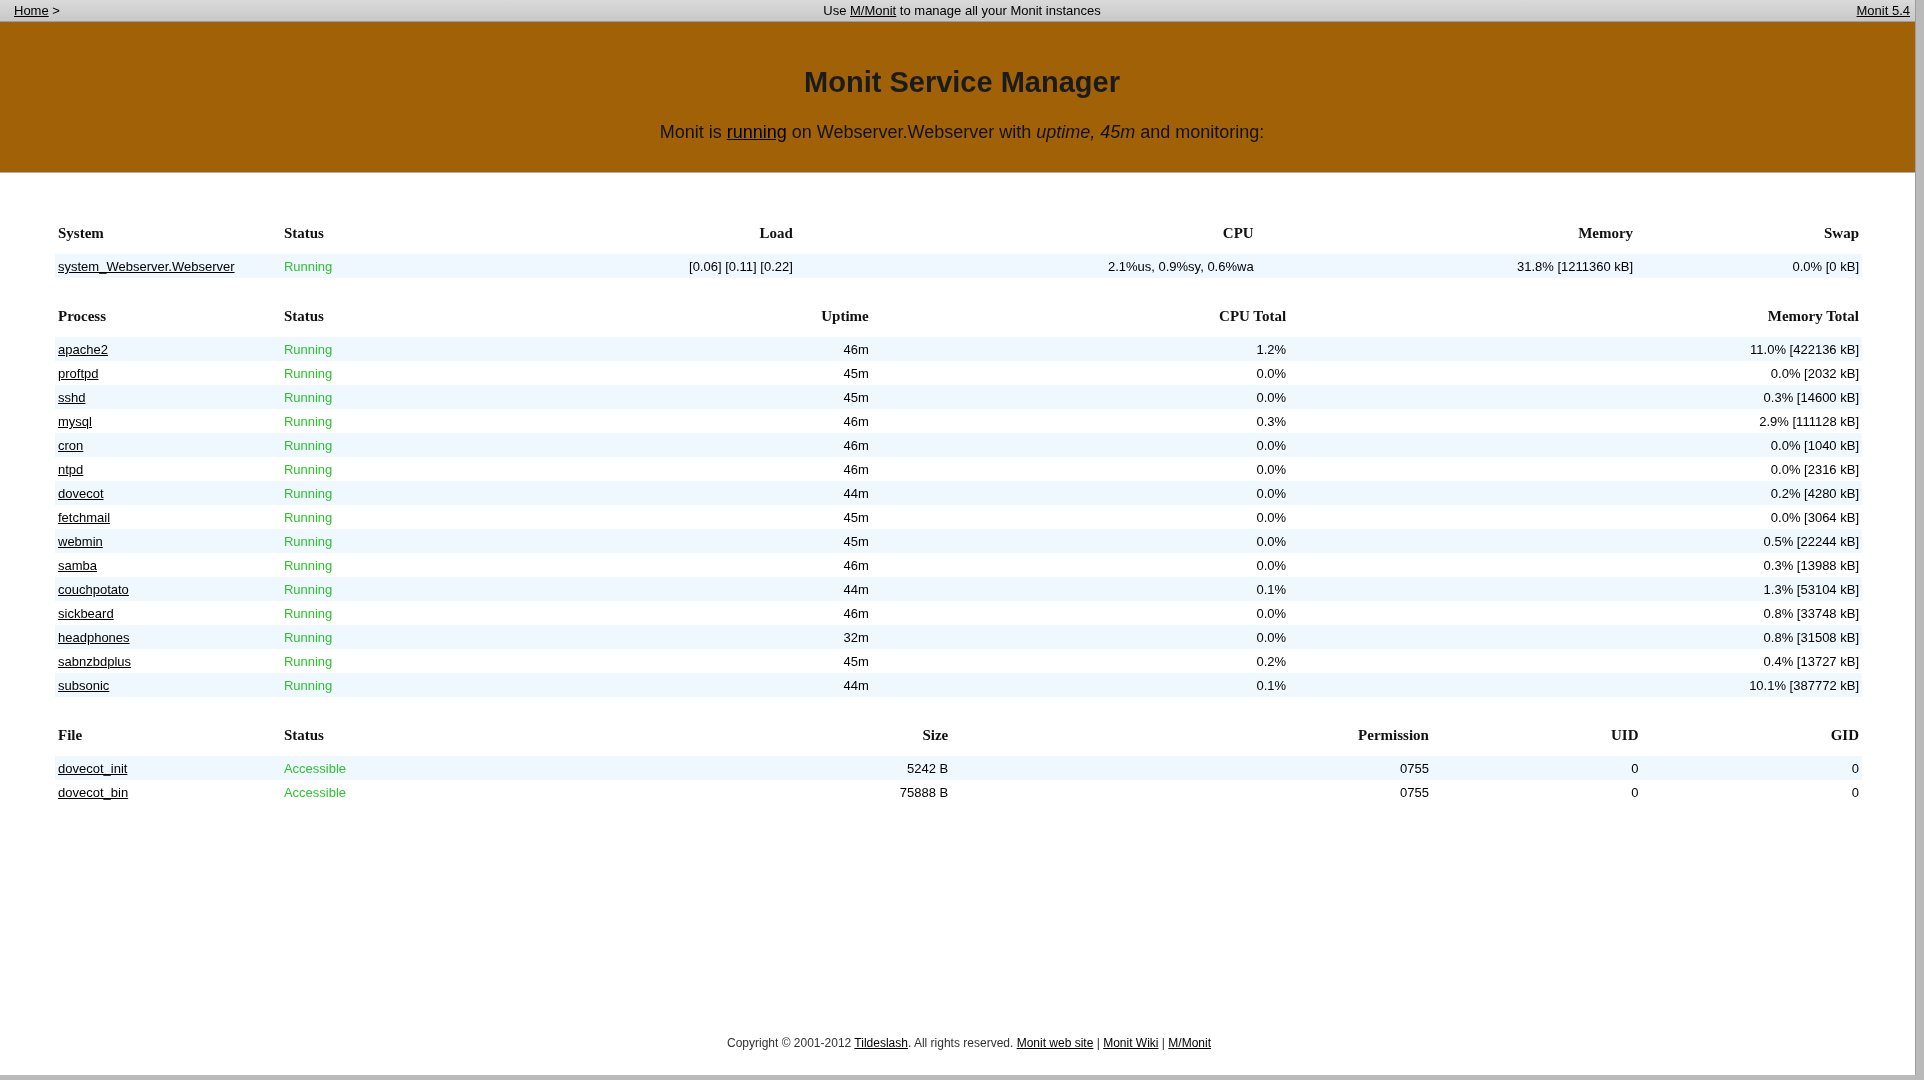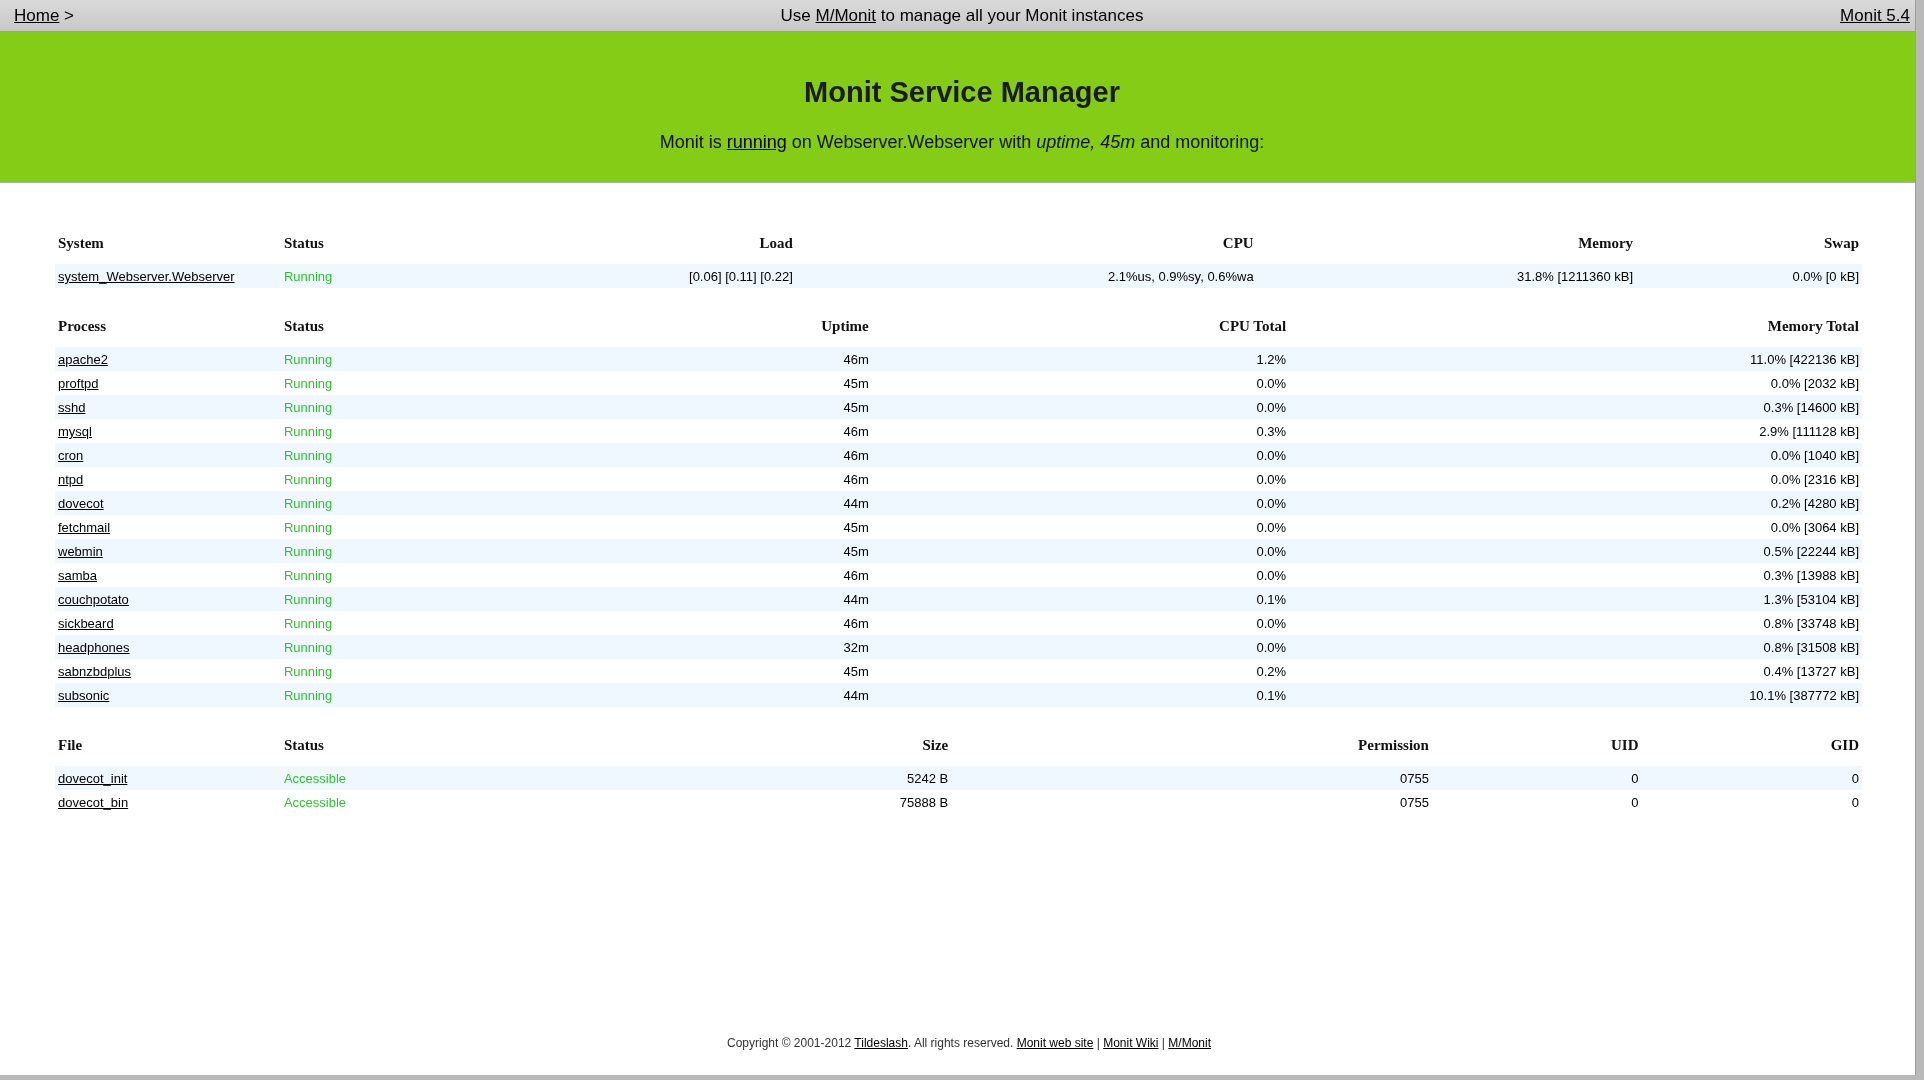--- a/index.html
+++ b/index.html
@@ -11,41 +11,41 @@
     position: relative;
   }
   a, .link {
     color: #000;
     text-decoration: underline;
     cursor: pointer;
   }
   
   .topbar {
     position: relative;
-    height: 32px;
+    height: 22px;
     background: linear-gradient(to bottom, #dadada, #c8c8c8);
     border-bottom: 1px solid #9d9d9d;
-    font-size: 17px;
+    font-size: 13px;
     display: flex;
     align-items: center;
     padding: 0 14px;
   }
   .topbar .crumb { white-space: pre; }
   .topbar .center-msg {
     position: absolute;
     left: 0; right: 0;
     text-align: center;
     pointer-events: none;
   }
   .topbar .center-msg * { pointer-events: auto; }
   .topbar .version { margin-left: auto; }
   
   .hero {
     height: 151px;
-    background: #84cc16;
+    background: #a16207;
     border-bottom: 1px solid #b0b0b0;
     text-align: center;
   }
   .hero .title {
     padding-top: 44px;
     font-size: 29px;
     font-weight: bold;
     color: #1b1b1b;
   }
   .hero .subtitle {

